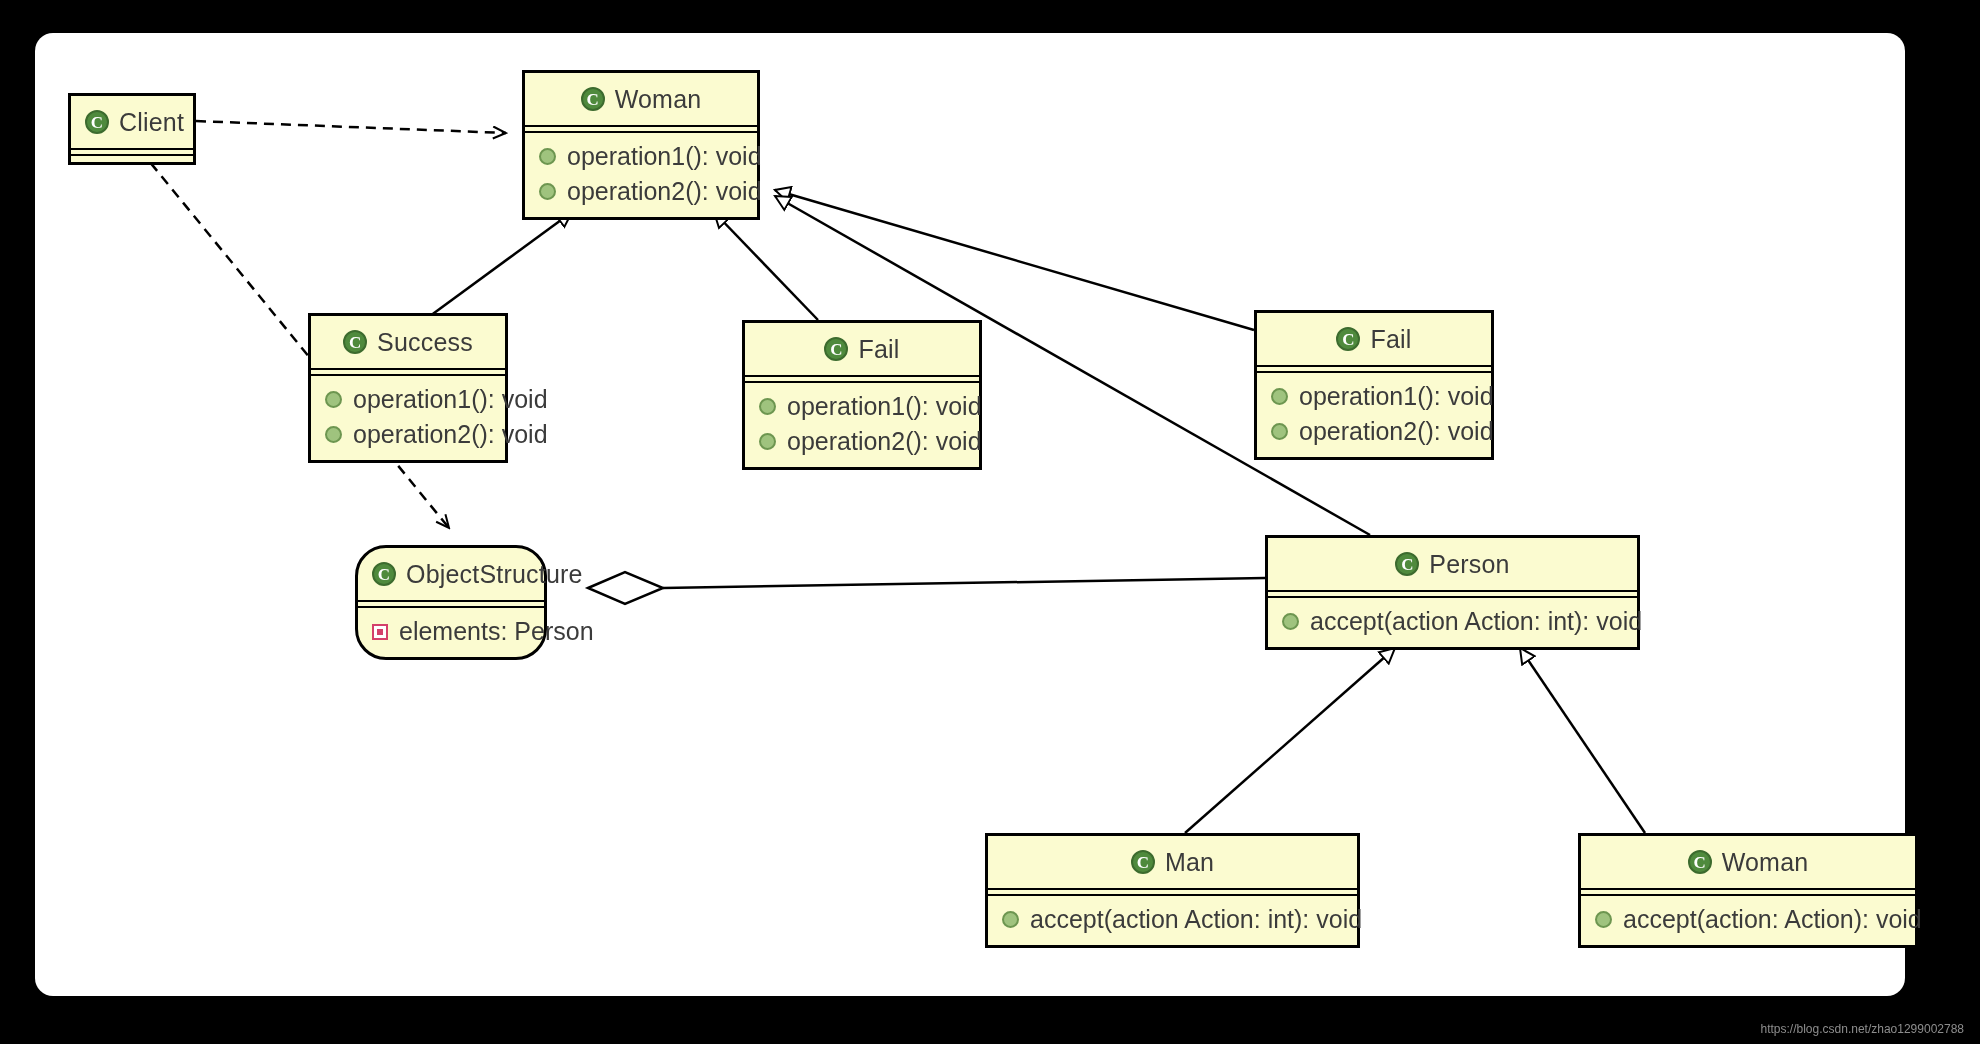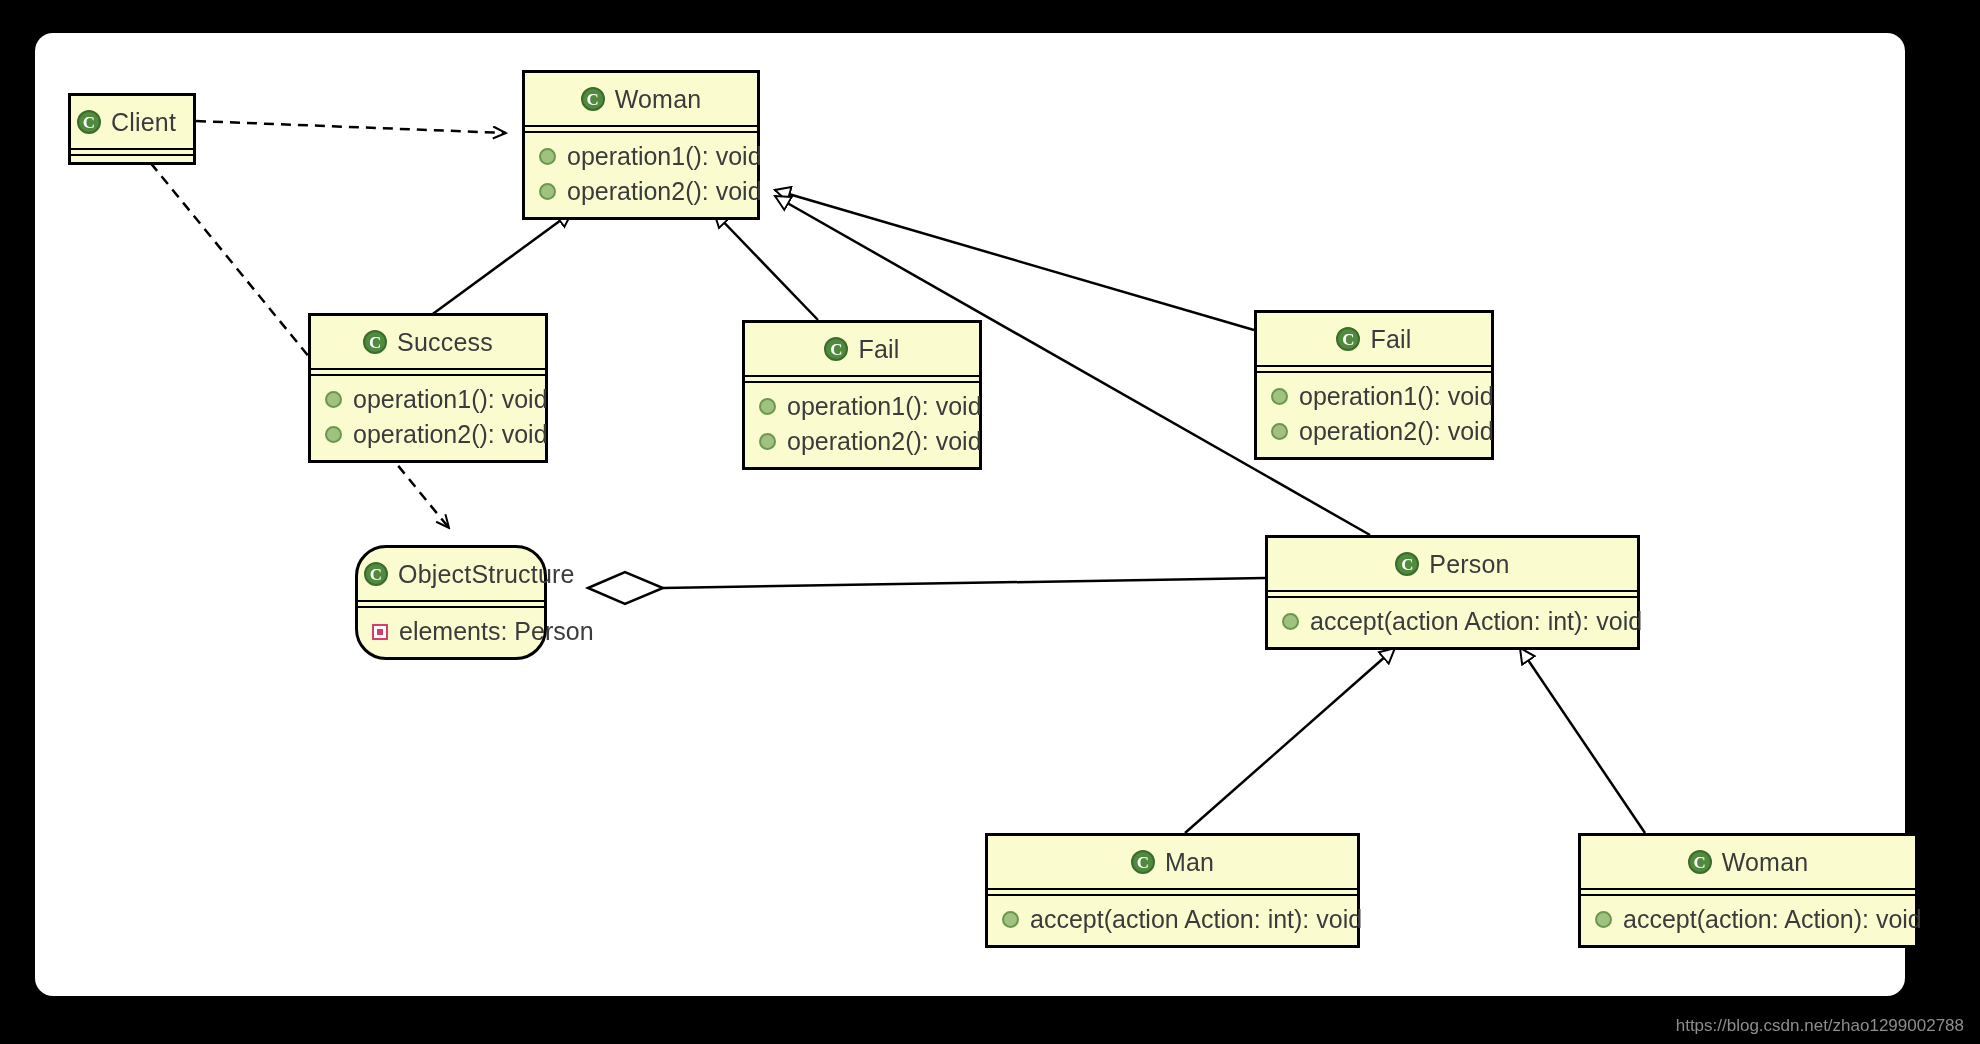--- a/index.html
+++ b/index.html
@@ -44,21 +44,21 @@
     display: flex;
     align-items: center;
     justify-content: center;
     gap: 10px;
     height: 52px;
     box-sizing: border-box;
     padding: 0 10px;
   }
   .uml-header.left {
     justify-content: flex-start;
-    padding-left: 6px;
+    padding-left: 14px;
     align-items: center;
   }
   .uml-title {
     font-size: 25px;
     color: #3b3b3b;
     white-space: nowrap;
     letter-spacing: .2px;
   }
   .uml-sep {
     height: 4px;
@@ -129,21 +129,21 @@
     position: absolute;
     left: 3px; top: 3px;
     width: 6px; height: 6px;
     background: #d4406a;
   }
 
   .watermark {
     position: absolute;
     right: 16px;
     bottom: 8px;
-    font-size: 17px;
+    font-size: 12px;
     color: #8d8d8d;
     font-family: "Liberation Sans", sans-serif;
   }
 </style>
 </head>
 <body>
 
 <div id="stage">
   <div id="canvas"></div>
 
@@ -215,21 +215,21 @@
         <span class="icon-method"></span>
         <span>operation1(): void</span>
       </div>
       <div class="uml-member">
         <span class="icon-method"></span>
         <span>operation2(): void</span>
       </div>
     </div>
   </div>
 
-  <div class="uml-class" style="left:308px; top:313px; width:240px;">
+  <div class="uml-class" style="left:308px; top:313px; width:200px;">
     <div class="uml-header">
       <span class="icon-class"></span>
       <span class="uml-title">Success</span>
     </div>
     <div class="uml-sep"></div>
     <div class="uml-members">
       <div class="uml-member">
         <span class="icon-method"></span>
         <span>operation1(): void</span>
       </div>

